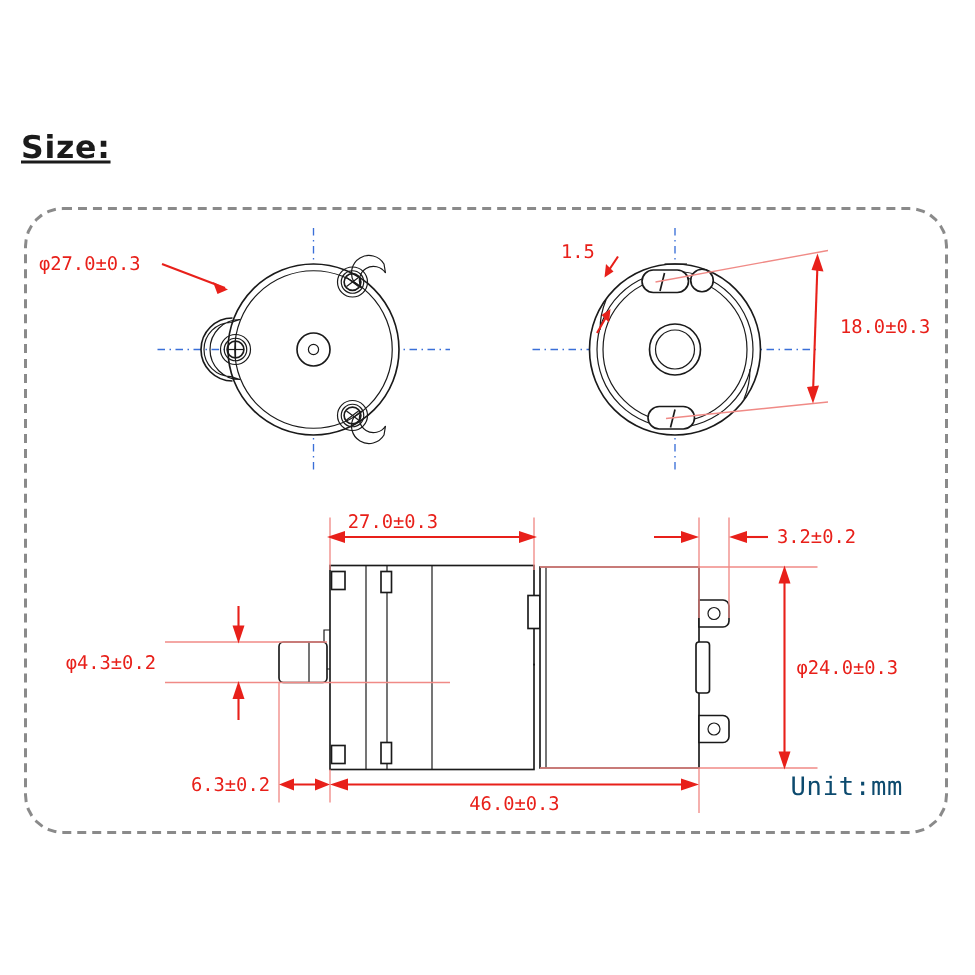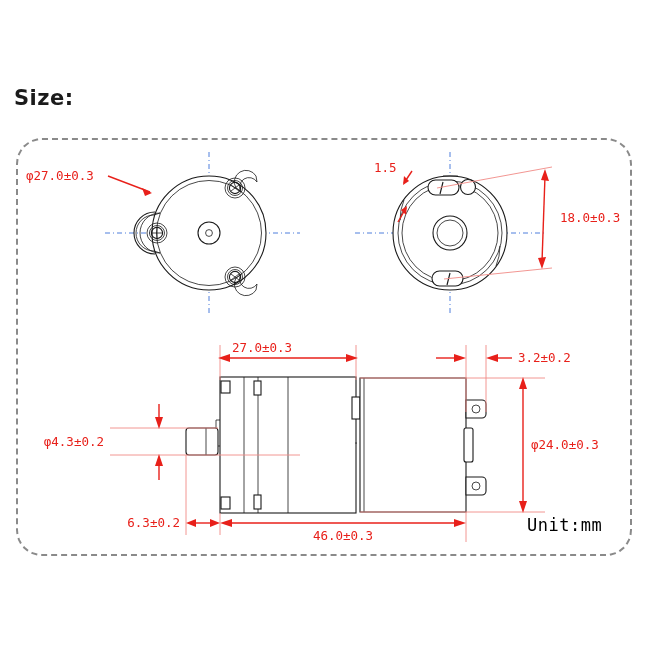--- a/index.html
+++ b/index.html
@@ -1,23 +1,23 @@
 <!DOCTYPE html>
 <html><head>
 <meta charset="utf-8">
 <style>
   html,body{margin:0;padding:0;background:#ffffff;}
   body{width:650px;height:650px;position:relative;overflow:hidden;
        font-family:"DejaVu Sans Mono","Liberation Mono",monospace;}
   #root{position:absolute;inset:0;background:#fff;}
   .title{position:absolute;left:14px;top:86px;font-family:"DejaVu Sans","Liberation Sans",sans-serif;
-         font-weight:bold;font-size:21px;color:#1b1b1b;letter-spacing:0.5px;}
+         font-weight:bold;font-size:21px;color:#1b1b1b;letter-spacing:0.5px;text-decoration:underline;}
   .frame{position:absolute;left:16px;top:138px;width:616px;height:418px;
          border:2px dashed #8a8a8a;border-radius:26px;box-sizing:border-box;}
-  .unit{position:absolute;left:527px;top:515px;font-size:17px;color:#000000;letter-spacing:0.5px;
+  .unit{position:absolute;left:527px;top:515px;font-size:17px;color:#0c4a6e;letter-spacing:0.5px;
         font-family:"DejaVu Sans Mono","Liberation Mono",monospace;}
   svg.draw{position:absolute;left:0;top:0;width:650px;height:650px;pointer-events:none;}
   .dimtext{font-family:"DejaVu Sans Mono","Liberation Mono",monospace;font-size:12.5px;fill:#e8201a;}
   .bdy{fill:none;stroke:#1a1a1a;stroke-width:1.1;}
   .bdy2{fill:#fff;stroke:#1a1a1a;stroke-width:1.1;}
   .thin{fill:none;stroke:#1a1a1a;stroke-width:0.8;}
   .cl{stroke:#3a6fd8;stroke-width:0.9;stroke-dasharray:5 3 1 3;fill:none;}
   .red{stroke:#e8201a;stroke-width:1.4;fill:none;}
   .redthin{stroke:#f08a86;stroke-width:0.9;fill:none;}
 </style>

